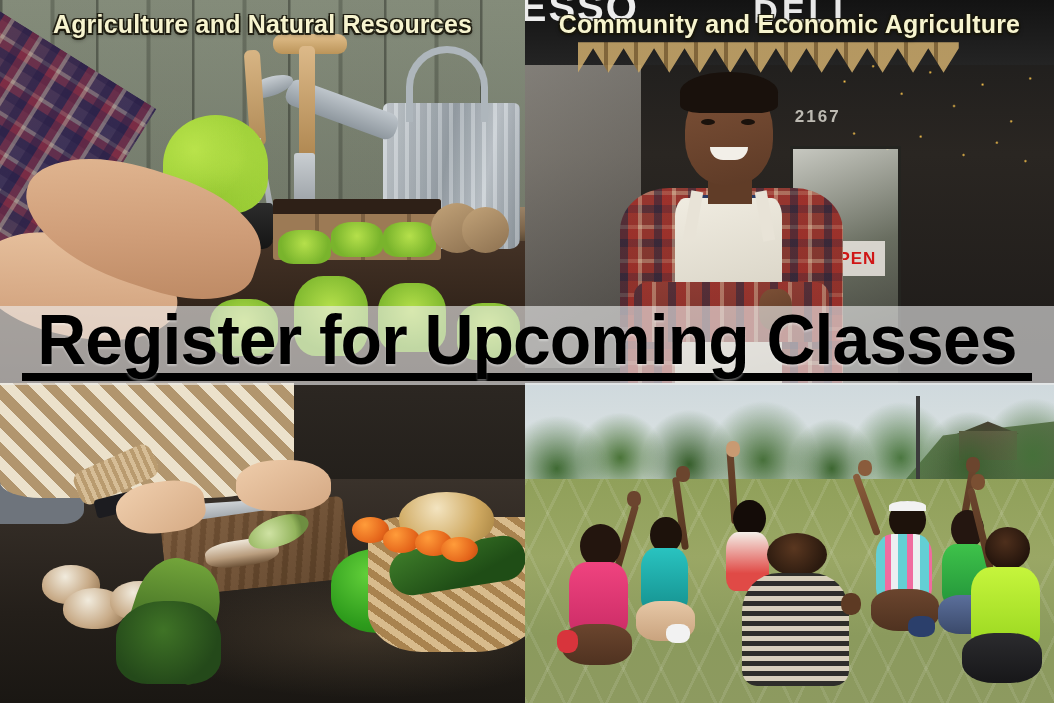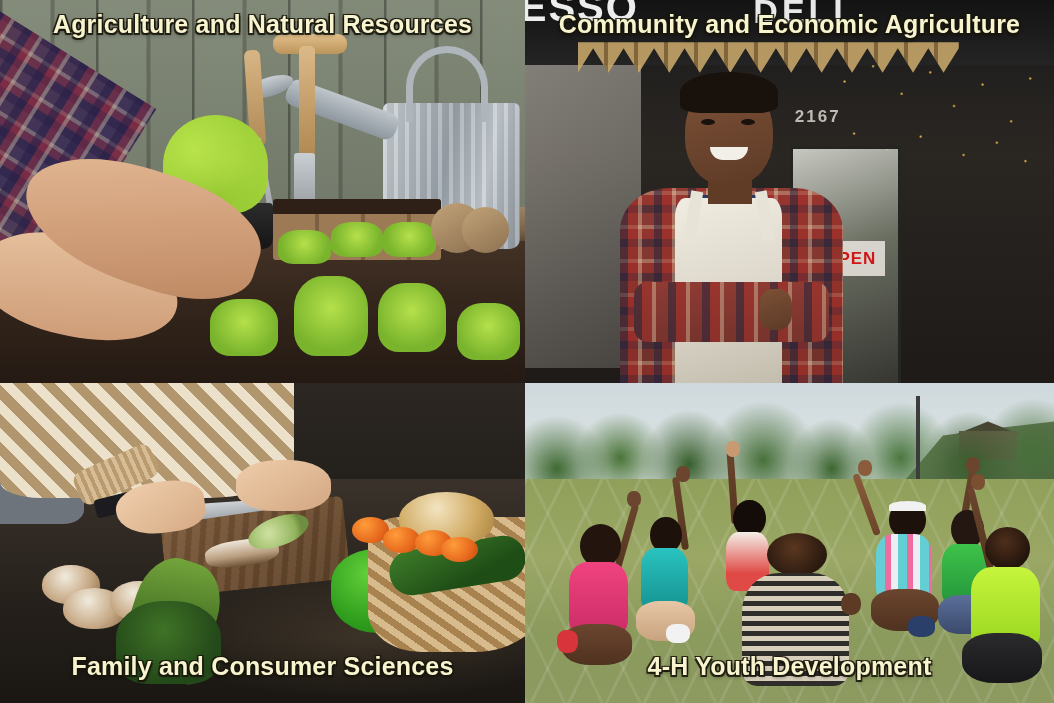--- a/index.html
+++ b/index.html
@@ -623,21 +623,20 @@
         <div class="q3-pepper-stem"></div>
         <div class="q3-pepper"></div>
         <div class="q3-basket"></div>
         <div class="q3-zucchini"></div>
         <div class="q3-onion"></div>
         <div class="q3-tom1"></div>
         <div class="q3-tom2"></div>
         <div class="q3-tom3"></div>
         <div class="q3-tom4"></div>
       </div>
-      <div class="quad-label bottom">Family and Consumer Sciences</div>
     </div>
 
     <div class="quad">
       <div class="photo">
         <div class="q4-sky"></div>
         <div class="q4-ridge"></div>
         <div class="q4-house-roof"></div>
         <div class="q4-house"></div>
         <div class="q4-trees"></div>
         <div class="q4-lamp"></div>
@@ -693,19 +692,24 @@
         </div>
 
         <div class="q4-kid" style="left:84%;top:46%;width:18%;height:52%;">
           <div class="q4-arm" style="left:8%;top:-26%;height:50%;transform:rotate(-14deg);background:linear-gradient(#7a4f32,#573venue);"></div>
           <div class="q4-hand" style="left:2%;top:-34%;background:#7a4f32;"></div>
           <div class="q4-head" style="left:16%;top:-2%;width:48%;height:26%;background:radial-gradient(circle at 45% 35%,#4e2f1c,#23140c 70%);"></div>
           <div class="q4-body" style="left:2%;top:22%;width:72%;height:48%;background:linear-gradient(#c6f53c,#9ad720);border-radius:30% 30% 16% 16%;"></div>
           <div class="q4-legs" style="left:-8%;top:62%;width:84%;height:30%;background:linear-gradient(#2b2b2e,#171719);"></div>
         </div>
       </div>
-      <div class="quad-label bottom">4-H Youth Development</div>
     </div>
 
   </div>
 
+  <div class="banner">
+    <div class="banner-inner">
+      <span class="banner-title">Register for Upcoming Classes</span>
+      <span class="banner-underline"></span>
+    </div>
+  </div>
 
 </div>
 
 </body></html>

